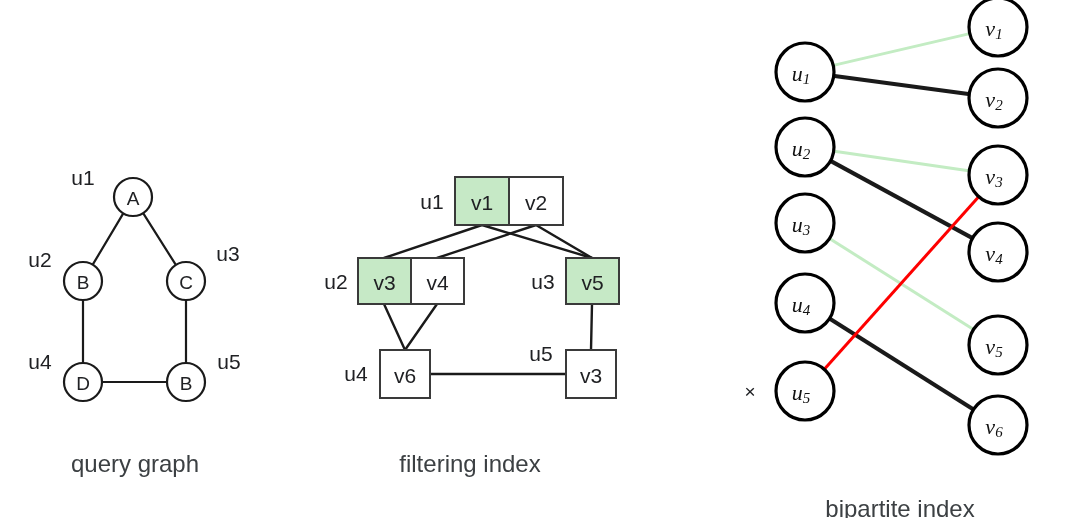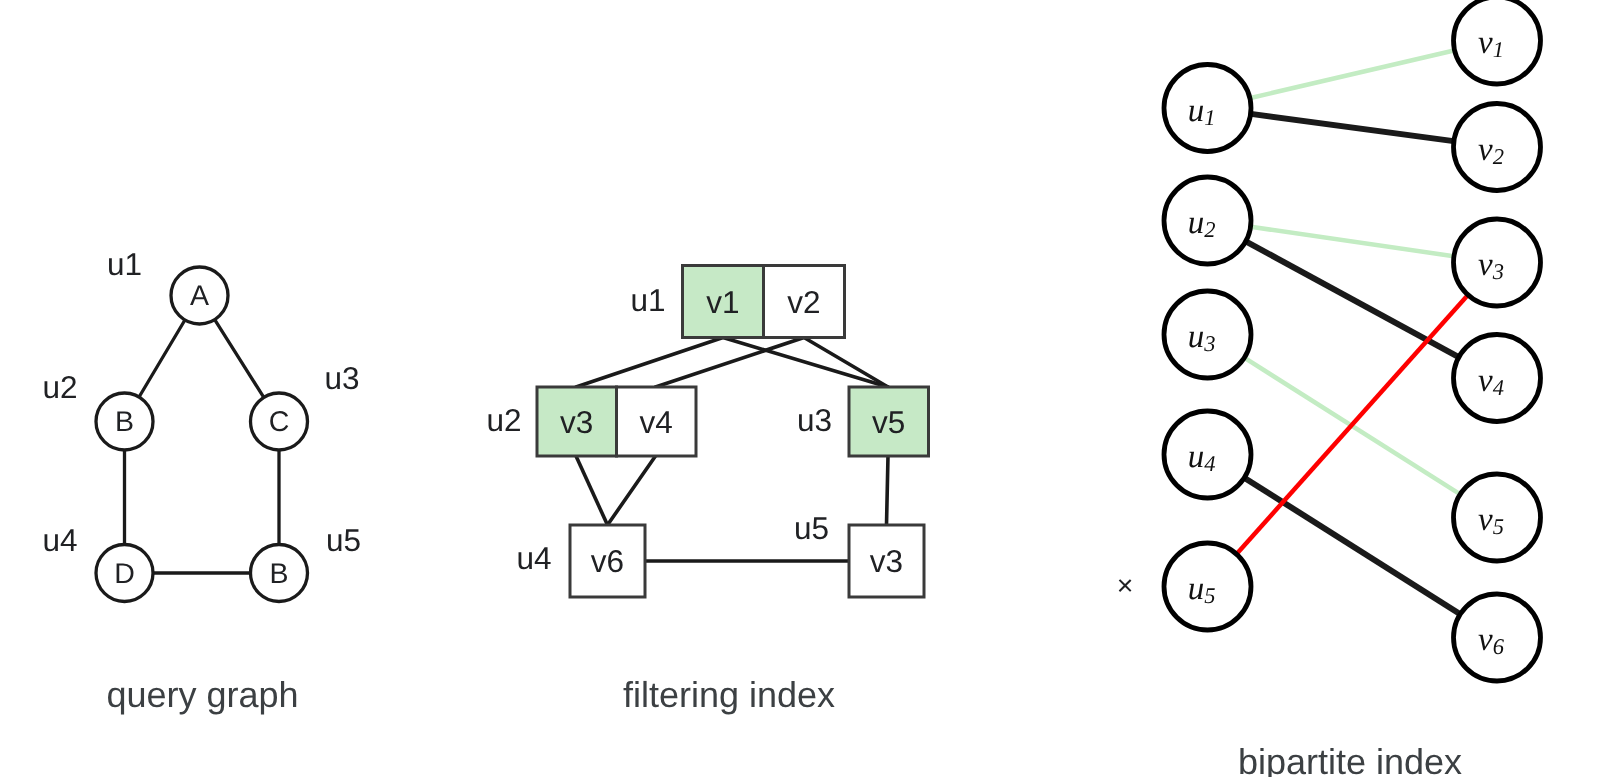--- a/index.html
+++ b/index.html
@@ -143,16 +143,16 @@
         <text x="994" y="253" class="mathlbl">v<tspan dy="6" class="subsc">4</tspan></text>
         <circle cx="998" cy="345" r="29" fill="#ffffff" stroke="#000000" stroke-width="3.2"></circle>
         <text x="994" y="346" class="mathlbl">v<tspan dy="6" class="subsc">5</tspan></text>
         <circle cx="998" cy="425" r="29" fill="#ffffff" stroke="#000000" stroke-width="3.2"></circle>
         <text x="994" y="426" class="mathlbl">v<tspan dy="6" class="subsc">6</tspan></text>
         <text x="750" y="391" class="xmark">×</text>
       </g>
     </svg>
 
   <div class="cap" id="cap-query" style="left: 135px; top: 450px;">query graph</div>
-  <div class="cap" id="cap-filter" style="left: 486px; top: 450px; text-align: center;">filtering index</div>
+  <div class="cap" id="cap-filter" style="left: 470px; top: 450px; text-align: center;">filtering index</div>
   <div class="cap" id="cap-bipartite" style="left: 900px; top: 495px;">bipartite index</div>
 
 </div>
 
 </body></html>

